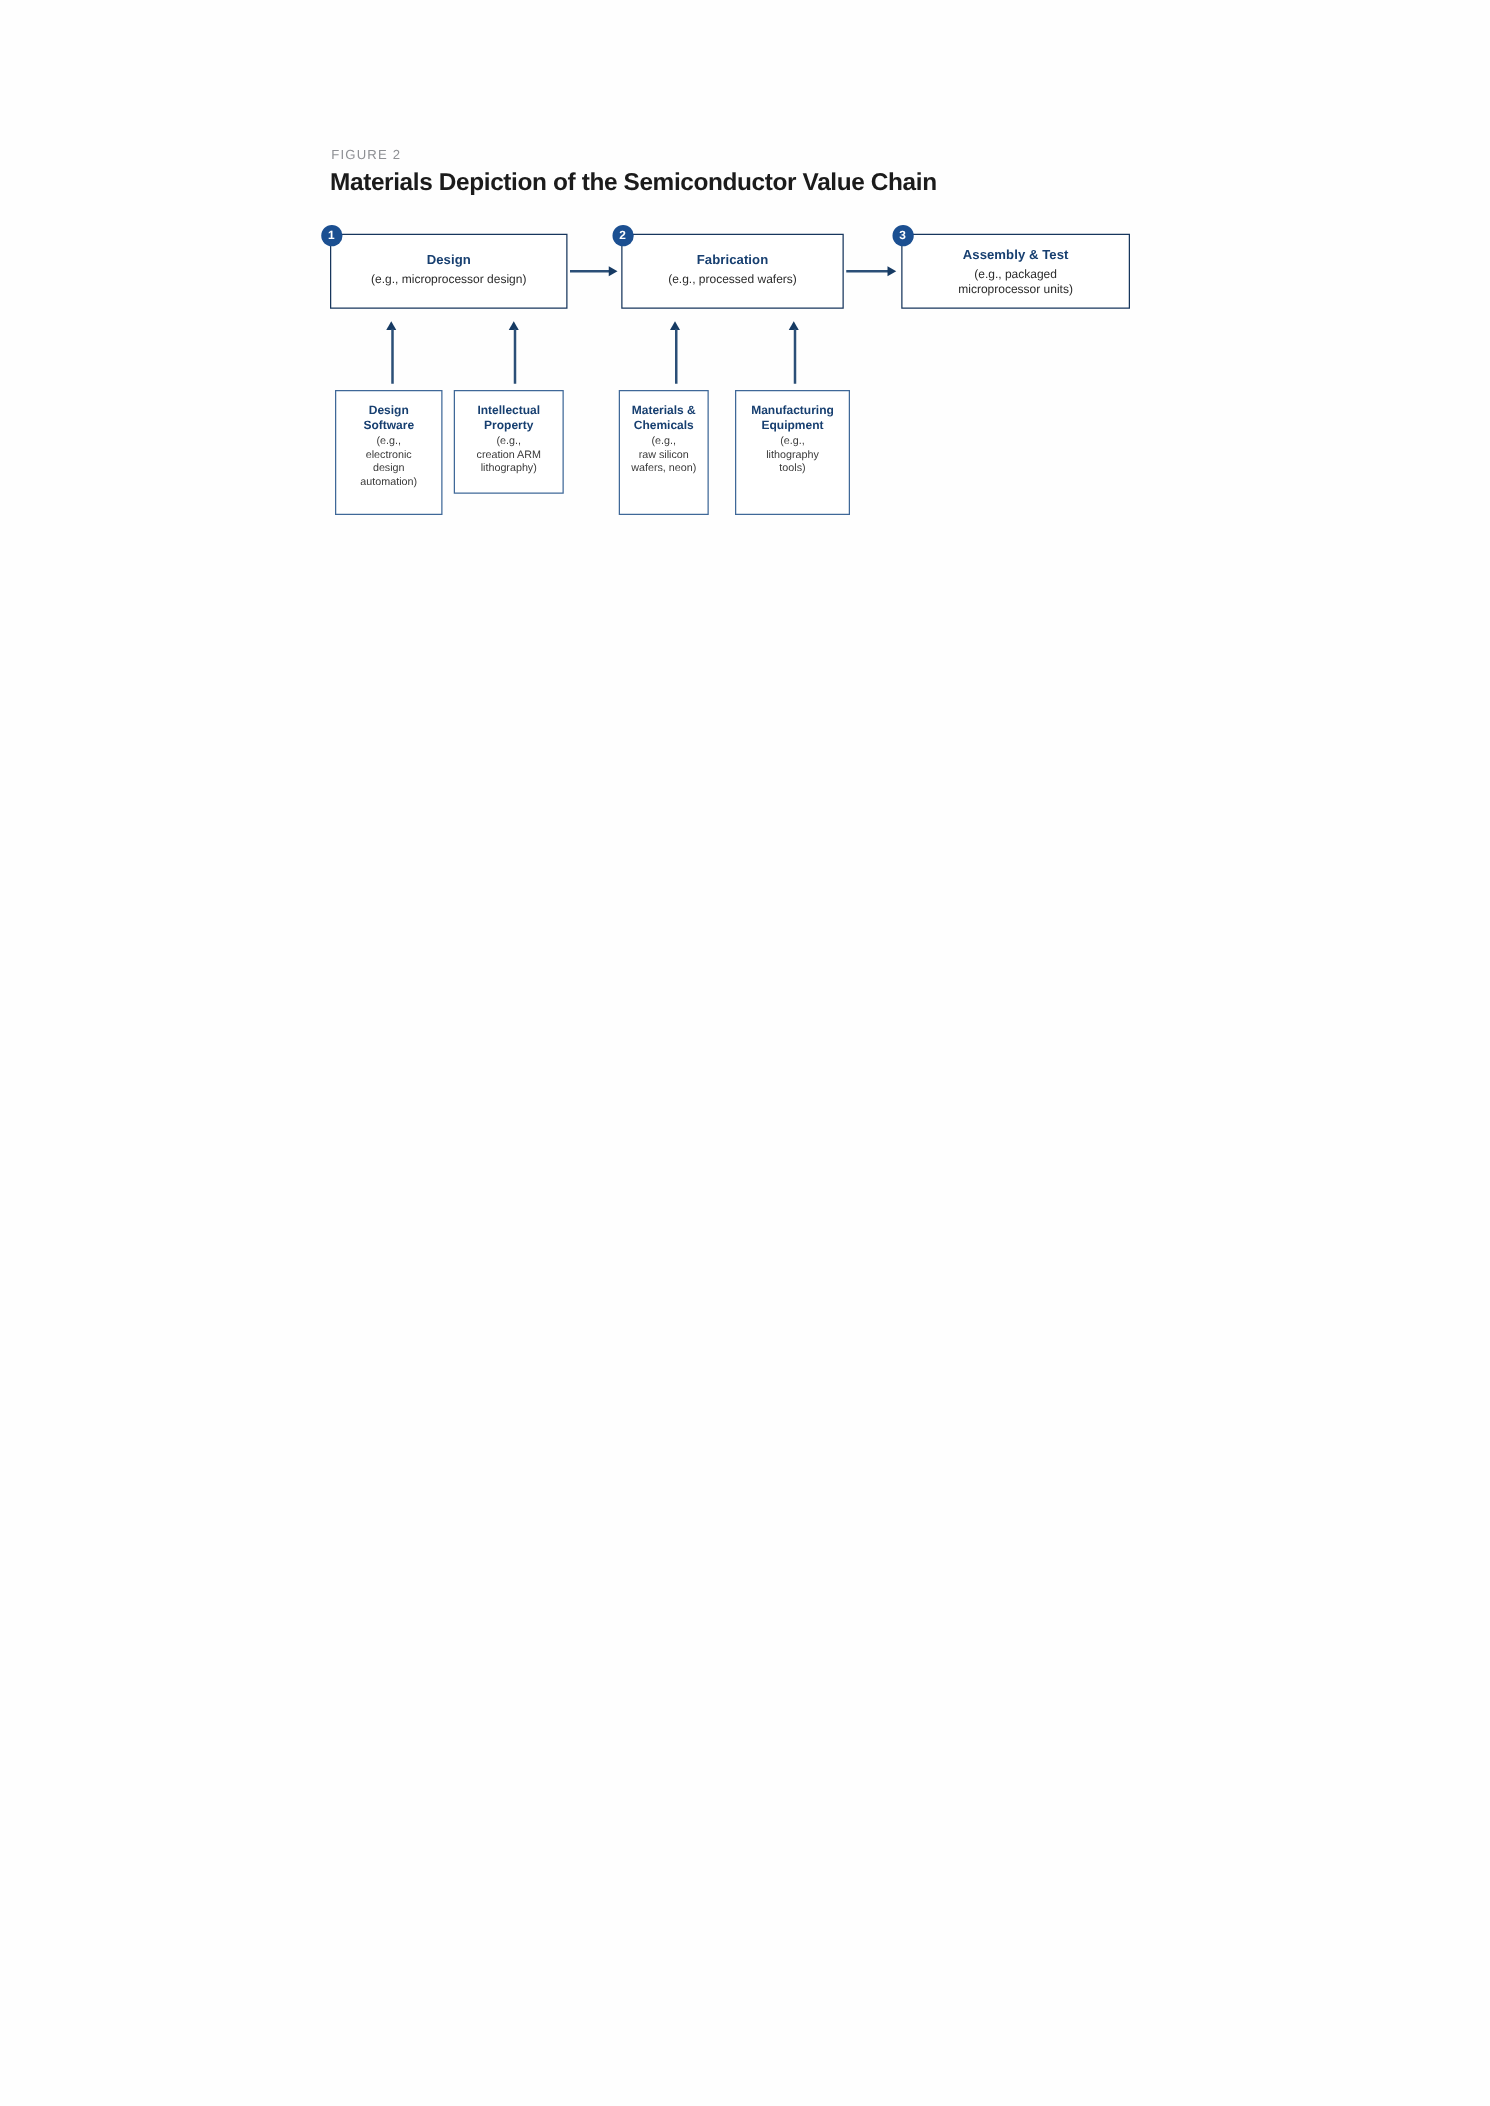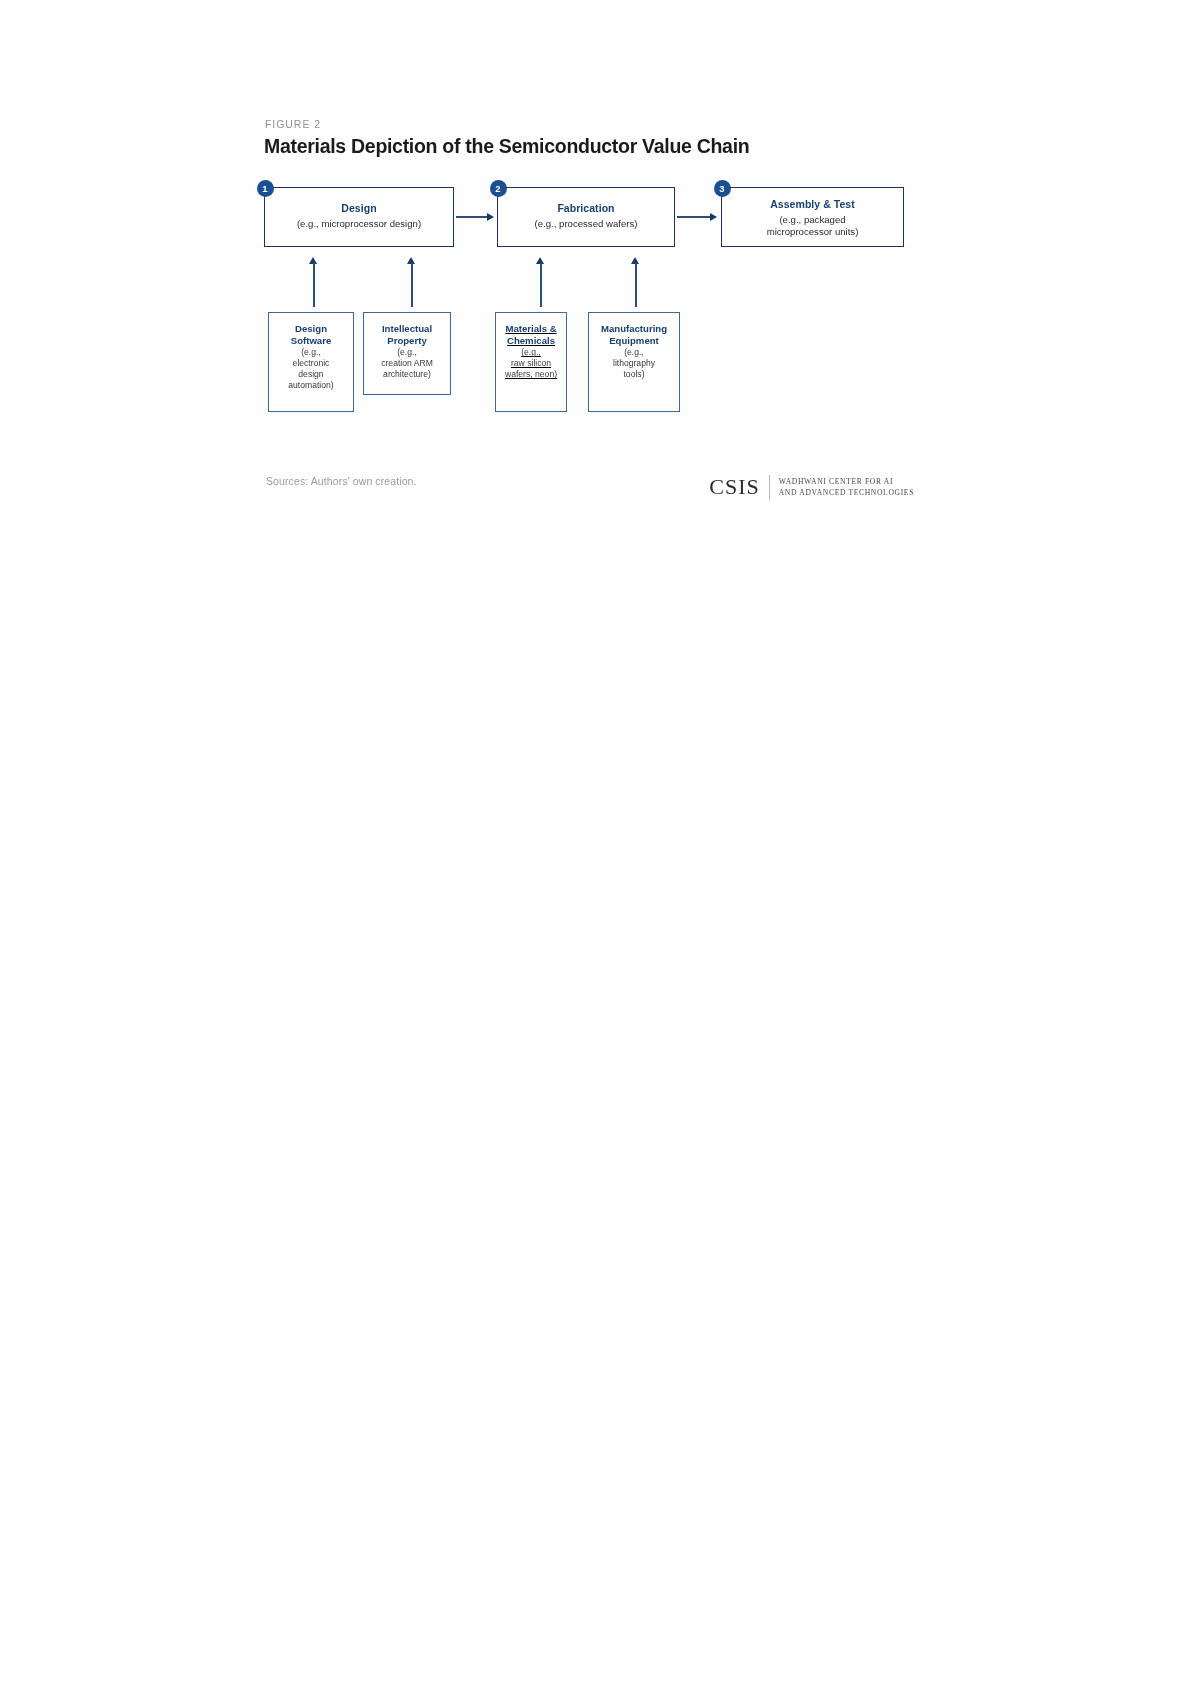--- a/index.html
+++ b/index.html
@@ -276,47 +276,36 @@
         <div class="input-sub" style="margin-top:0;">electronic</div>
         <div class="input-sub" style="margin-top:0;">design</div>
         <div class="input-sub" style="margin-top:0;">automation)</div>
       </div>
 
       <div class="input-box" style="left:99px; top:133px; width:88px; height:83px;">
         <div class="input-title">Intellectual</div>
         <div class="input-title">Property</div>
         <div class="input-sub">(e.g.,</div>
         <div class="input-sub" style="margin-top:0;">creation ARM</div>
-        <div class="input-sub" style="margin-top:0;">architecture)</div>
-      </div>
-
-      <div class="input-box" style="left:231px; top:133px; width:72px; height:100px;text-decoration:underline;">
+        <div class="input-sub" style="margin-top:0;">lithography)</div>
+      </div>
+
+      <div class="input-box" style="left:231px; top:133px; width:72px; height:100px;">
         <div class="input-title">Materials &amp;</div>
         <div class="input-title">Chemicals</div>
         <div class="input-sub">(e.g.,</div>
         <div class="input-sub" style="margin-top:0;">raw silicon</div>
         <div class="input-sub" style="margin-top:0;">wafers, neon)</div>
       </div>
 
       <div class="input-box" style="left:324px; top:133px; width:92px; height:100px;">
         <div class="input-title">Manufacturing</div>
         <div class="input-title">Equipment</div>
         <div class="input-sub">(e.g.,</div>
         <div class="input-sub" style="margin-top:0;">lithography</div>
         <div class="input-sub" style="margin-top:0;">tools)</div>
       </div>
 
     </div>
 
-    <div class="footer">
-      <div class="sources">Sources: Authors' own creation.</div>
-      <div class="logo">
-        <div class="logo-mark">CSIS</div>
-        <div class="logo-divider"></div>
-        <div class="logo-text">
-          <div>Wadhwani Center for AI</div>
-          <div>and Advanced Technologies</div>
-        </div>
-      </div>
-    </div>
 
   </div>
 </div>
 
 </body></html>

